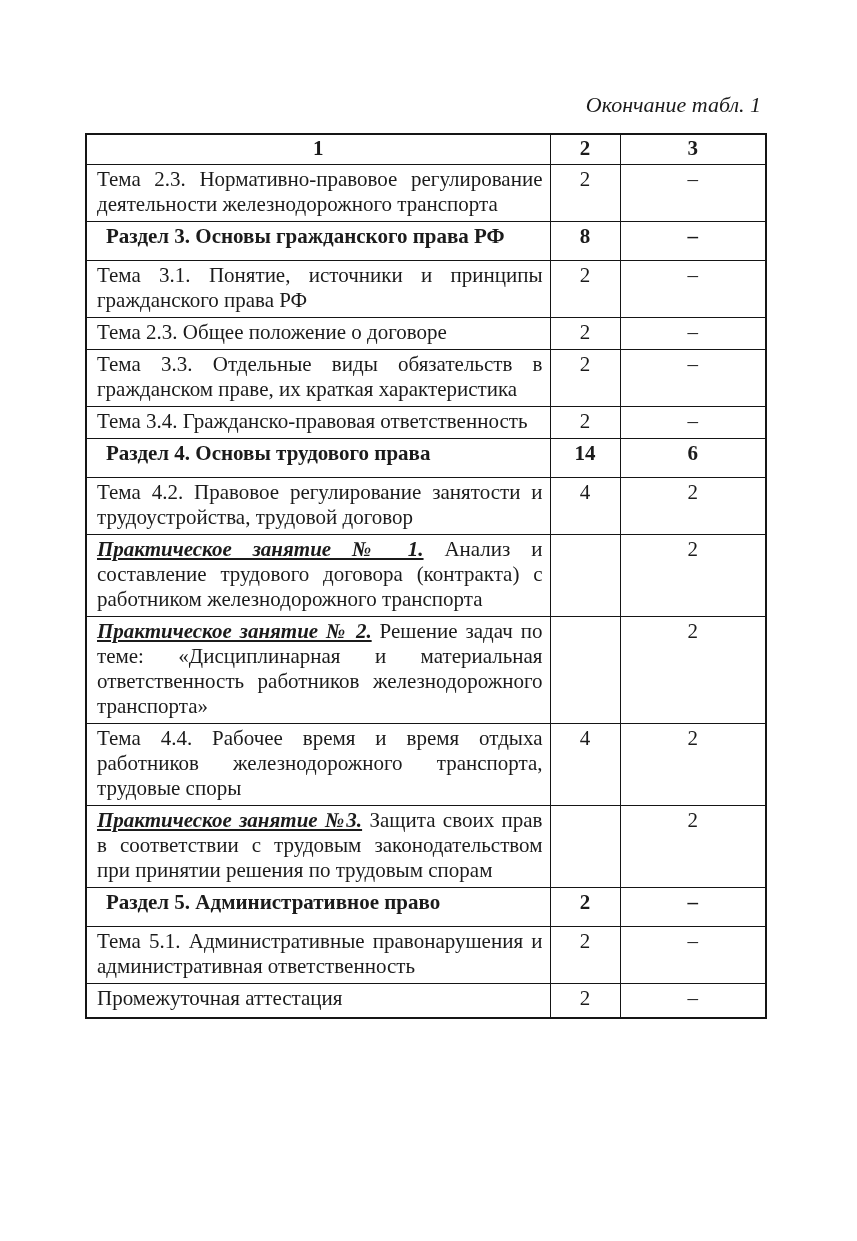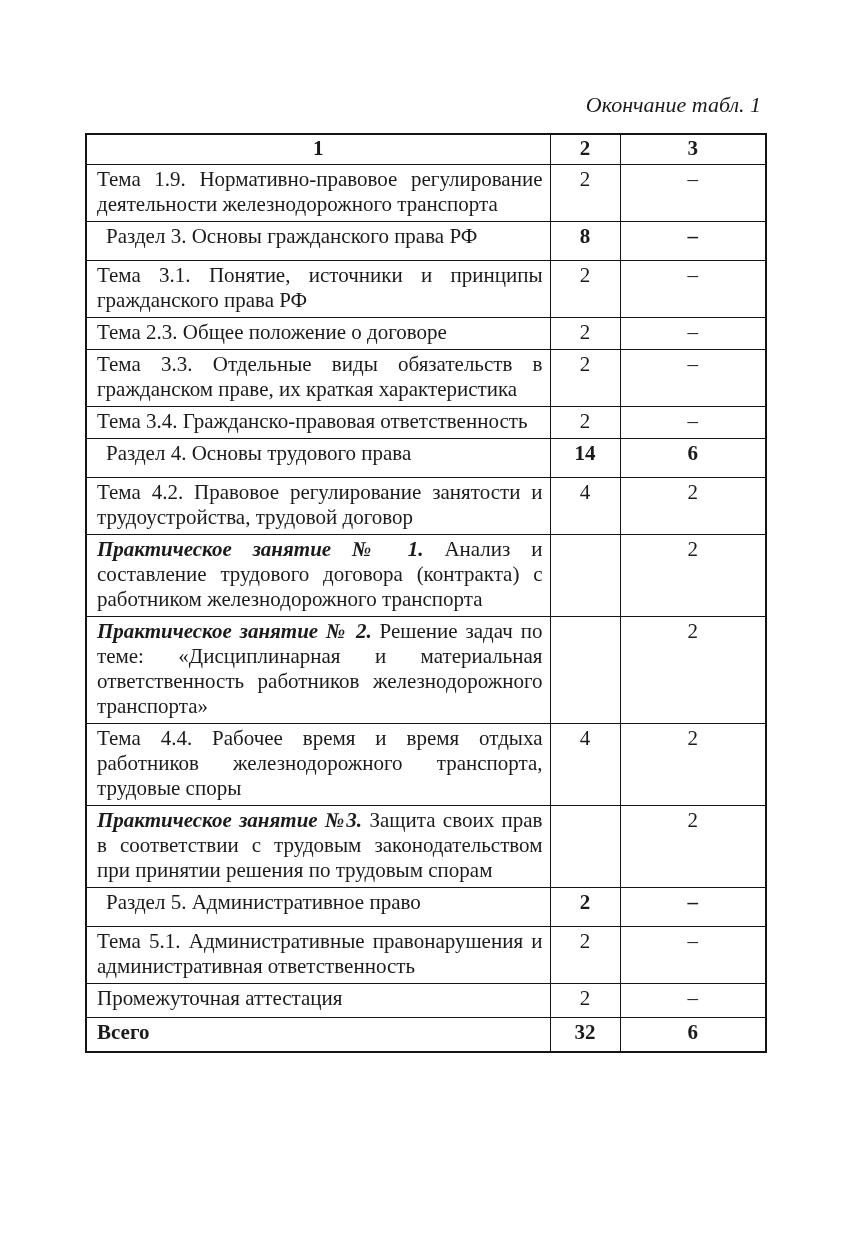--- a/index.html
+++ b/index.html
@@ -50,29 +50,30 @@
     padding: 1px 2px 3px 2px;
   }
   td.c1 {
     text-align: justify;
     padding: 2px 7px 4px 10px;
   }
   td.c2, td.c3 {
     text-align: center;
     padding: 2px 2px 4px 2px;
   }
-  tr.row-section td.c1 { font-weight: normal; padding-bottom: 11px; padding-left: 19px; }
+  tr.row-section td.c1 { font-weight: bold; padding-bottom: 11px; padding-left: 19px; }
   tr.row-section td.c2, tr.row-section td.c3 { font-weight: bold; }
   tr.row-attestation td.c1,
   tr.row-attestation td.c2 { padding-bottom: 6px; }
   tr.row-total td.c1 { font-weight: bold; padding-bottom: 6px; }
   tr.row-total td.c2, tr.row-total td.c3 { font-weight: bold; }
   span.lead {
     font-weight: bold;
     font-style: italic;
+    text-decoration: underline;
   }
 </style>
 </head>
 <body>
 
 <div class="page">
 
   <div class="caption">Окончание табл. 1</div>
 
   <table class="curriculum">
@@ -83,21 +84,21 @@
     </colgroup>
     <thead>
       <tr>
         <th>1</th>
         <th>2</th>
         <th>3</th>
       </tr>
     </thead>
     <tbody>
         <tr class="row-normal">
-          <td class="c1">Тема 1.9. Нормативно-правовое регулирование деятельности железнодорожного транспорта</td>
+          <td class="c1">Тема 2.3. Нормативно-правовое регулирование деятельности железнодорожного транспорта</td>
           <td class="c2">2</td>
           <td class="c3">–</td>
         </tr>
         <tr class="row-section">
           <td class="c1">Раздел 3. Основы гражданского права РФ</td>
           <td class="c2">8</td>
           <td class="c3">–</td>
         </tr>
         <tr class="row-normal">
           <td class="c1">Тема 3.1. Понятие, источники и принципы гражданского права РФ</td>
@@ -157,21 +158,16 @@
         <tr class="row-normal">
           <td class="c1">Тема 5.1. Административные правонарушения и административная ответственность</td>
           <td class="c2">2</td>
           <td class="c3">–</td>
         </tr>
         <tr class="row-attestation">
           <td class="c1">Промежуточная аттестация</td>
           <td class="c2">2</td>
           <td class="c3">–</td>
         </tr>
-        <tr class="row-total">
-          <td class="c1">Всего</td>
-          <td class="c2">32</td>
-          <td class="c3">6</td>
-        </tr>
       </tbody>
   </table>
 
 </div>
 
 </body></html>

